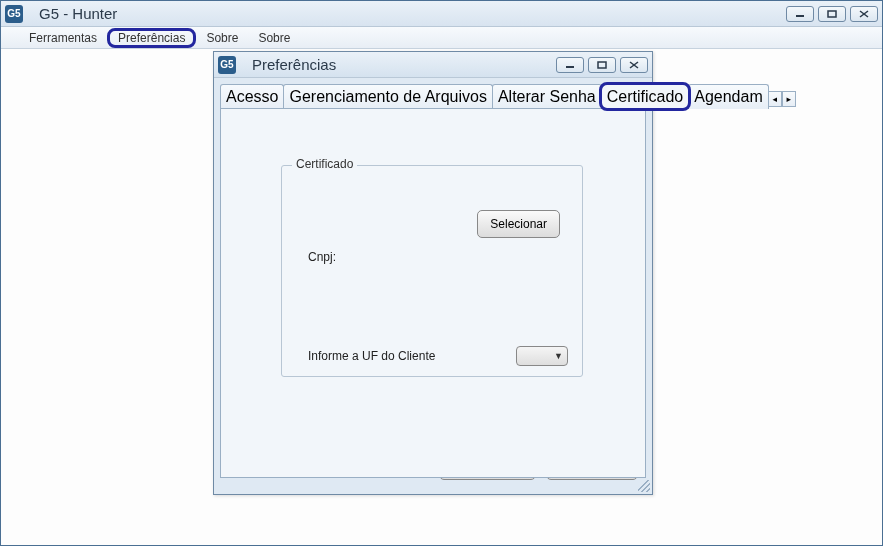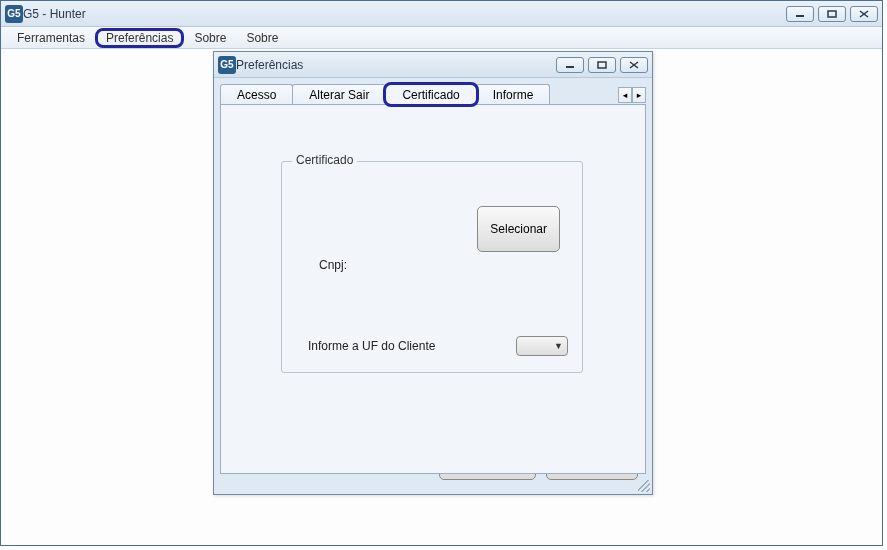--- a/index.html
+++ b/index.html
@@ -25,40 +25,40 @@
     display: flex;
     align-items: center;
     padding: 0 4px;
   }
   .titlebar .app-icon {
     width: 18px; height: 18px;
     background: #2b5d8b;
     border-radius: 3px;
     display: flex; align-items: center; justify-content: center;
     color: #fff; font-size: 10px; font-weight: bold;
-    margin-right: 0;
-  }
-  .titlebar .title { font-size: 12px; color: #2b3a4a; }
+    margin-right: 16px;
+  }
+  .titlebar .title { font-size: 15px; color: #2b3a4a; }
   .titlebar .spacer { flex: 1; }
   .win-btn {
     width: 28px; height: 16px;
     border: 1px solid #6f8aa5;
     border-radius: 3px;
     margin-left: 4px;
     background: linear-gradient(#f4f8fb,#dce7f1);
     display: flex; align-items: center; justify-content: center;
     font-size: 10px; color: #2b3a4a;
     cursor: pointer;
   }
   .menubar {
     height: 22px;
     background: linear-gradient(#f7fafd,#e8eef5);
     border-bottom: 1px solid #c6d2de;
     display: flex; align-items: center;
-    padding: 0 6px;
+    padding: 0 18px;
     font-size: 12px;
     color: #333;
   }
   .menu-item {
     padding: 2px 10px;
     cursor: pointer;
     border-radius: 4px;
   }
   .menu-item.highlight {
     border: 3px solid #23279f;
@@ -84,22 +84,22 @@
     display: flex;
     align-items: flex-end;
     background: #dfe9f3;
     padding: 6px 6px 0 6px;
     position: relative;
   }
   .tab {
     border: 1px solid #9aafc4;
     border-bottom: none;
     background: linear-gradient(#f7fafd,#e7eef6);
-    font-size: 12px;
-    padding: 3px 16px;
+    font-size: 16px;
+    padding: 3px 5px;
     margin-right: -1px;
     border-top-left-radius: 3px;
     border-top-right-radius: 3px;
     cursor: pointer;
     white-space: nowrap;
     position: relative;
     z-index: 1;
   }
   .tab.active {
     background: #f2f6fa;
@@ -150,21 +150,21 @@
     position: absolute;
     left: 26px;
     display: flex; align-items: center;
     font-size: 12px; color: #222;
   }
   .btn {
     border: 1px solid #888;
     border-radius: 5px;
     background: linear-gradient(#fafafa,#dcdcdc);
     font-size: 12px;
-    padding: 15px 12px;
+    padding: 6px 12px;
     cursor: pointer;
     display: inline-flex; align-items: center; gap: 4px;
   }
   .input-text {
     border: 1px solid #9aafc4;
     background: #fff;
     height: 20px; width: 96px;
     font-size: 12px;
     padding: 0 4px;
   }
@@ -251,49 +251,50 @@
         <div class="win-btn">
           <svg width="10" height="8">
               <line x1="1" y1="1" x2="9" y2="7" stroke="#2b3a4a" stroke-width="1.5"></line>
               <line x1="9" y1="1" x2="1" y2="7" stroke="#2b3a4a" stroke-width="1.5"></line>
             </svg>
         </div>
       </div>
 
       <div class="tabbar">
         <div class="tab">Acesso</div>
-        <div class="tab">Alterar Sair</div>
+        <div class="tab">Gerenciamento de Arquivos</div>
+        <div class="tab">Alterar Senha</div>
         <div class="tab active highlight">Certificado</div>
-        <div class="tab">Informe</div>
+        <div class="tab">Agendam</div>
         <div class="tab-scroll">
           <div class="tab-scroll-btn">
             <span>◂</span>
           </div>
           <div class="tab-scroll-btn">
             <span>▸</span>
           </div>
         </div>
       </div>
 
       <div class="tab-panel">
         <div class="groupbox">
           <div class="groupbox-label">Certificado</div>
 
           <div class="row" style="top:44px; left:auto; right:22px;">
             <button class="btn">
               <span>Selecionar</span>
             </button>
           </div>
 
-          <div class="row" style="top:96px;margin-left:11px;">
+          <div class="row" style="top:84px;">
             <span>Cnpj:</span>
           </div>
 
 
-          <div class="row" style="top:174px; width:260px; justify-content:space-between;">
+          <div class="row" style="top:180px; width:260px; justify-content:space-between;">
             <span>Informe a UF do Cliente</span>
             <div class="select">
               <span style="font-size:9px;color:#333;">▼</span>
             </div>
           </div>
         </div>
       </div>
 
       <div class="dialog-buttons">
         <button class="btn">

